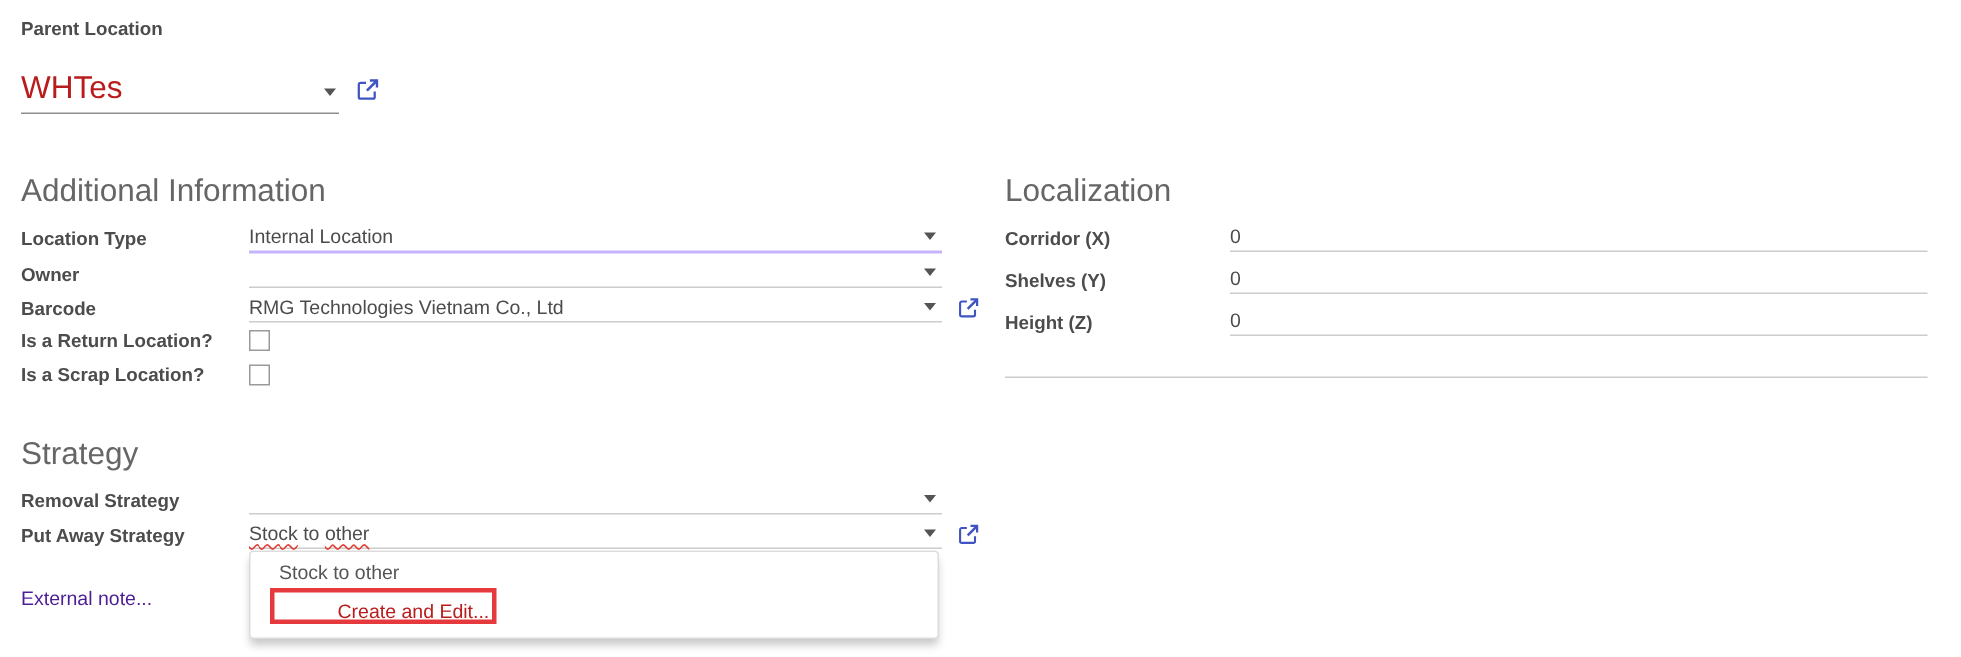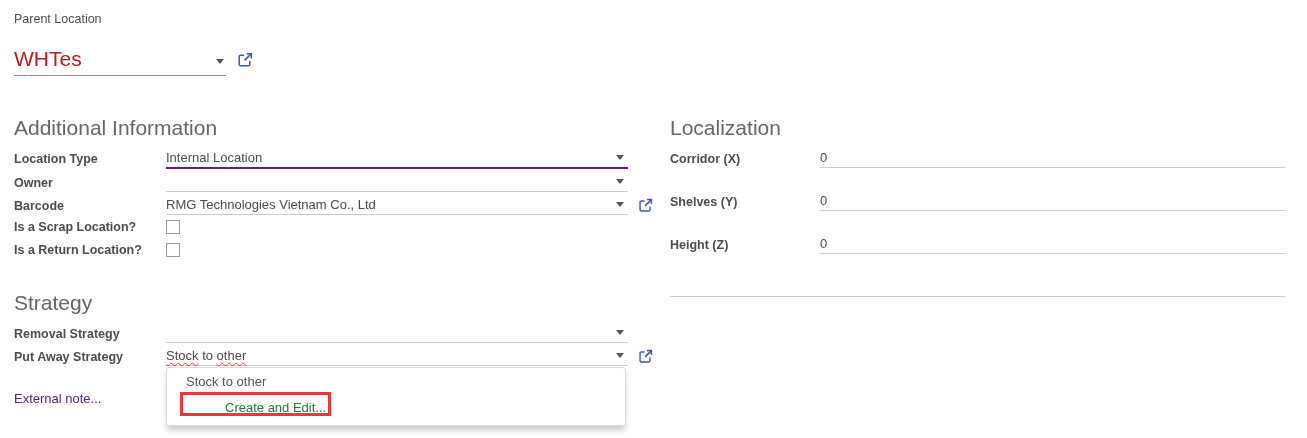--- a/index.html
+++ b/index.html
@@ -2,30 +2,30 @@
 <html><head>
 <meta charset="utf-8">
 <style>
   * { box-sizing: border-box; }
   html,body { margin:0; padding:0; }
   body {
     width:1307px; height:438px; position:relative; overflow:hidden;
     background:#ffffff; color:#4c4c4c;
     font-family:"Liberation Sans", sans-serif;
   }
-  .label { font-size:12.5px; font-weight:normal; color:#4c4c4c; }
+  .label { font-size:12.5px; font-weight:bold; color:#4c4c4c; }
   .section-title { font-size:21px; font-weight:400; color:#666; margin:0 0 9px 0; line-height:24px; }
 
   
   .frow { display:flex; align-items:flex-start; margin-bottom:4px;justify-content:flex-end; }
   .frow .flabel { flex:none; width:152px; font-size:12.5px; font-weight:bold; padding-top:3px; color:#4c4c4c; }
-  .sec-right .frow { margin-bottom:24px; }
+  .sec-right .frow { margin-bottom:9px; }
   .sec-right .frow .flabel { width:150px; }
   .fwidget { flex:1; position:relative; border-bottom:1px solid #ccc; min-height:19px; padding:1px 20px 2px 0; font-size:13px; color:#4c4c4c; cursor:text; }
-  .fwidget.focused { border-bottom:2px solid #701a75; }
+  .fwidget.focused { border-bottom:2px solid #c4b5fd; }
   .fwidget.no-caret { padding-right:4px; }
   .caret { position:absolute; right:4px; bottom:7px; width:0; height:0;
            border-left:4.5px solid transparent; border-right:4.5px solid transparent; border-top:5px solid #545454; cursor:pointer; }
   .ext-icon { position:absolute; left:100%; margin-left:10px; bottom:1px; width:15px; height:15px; cursor:pointer; }
 
   
   .crow { display:flex; align-items:center; margin-bottom:7px; height:16px; }
   .crow .flabel { flex:none; width:152px; font-size:12.5px; font-weight:bold; }
   .checkbox { width:14px; height:14px; border:1px solid #9a9a9a; background:#fff; cursor:pointer; }
 
@@ -43,21 +43,21 @@
 
   
   .wavy { text-decoration-line:underline; text-decoration-style:wavy; text-decoration-color:#e03e36;
           text-decoration-thickness:1px; text-underline-offset:2px; }
 
   
   #putaway-dropdown { position:absolute; left:166px; top:367px; width:460px; z-index:5;
                       background:#fff; border:1px solid #dcdcdc; border-radius:3px;
                       box-shadow:0 5px 6px -1px rgba(0,0,0,.22); padding-bottom:3px; }
   .dd-item-plain { padding:6px 10px 4px 19px; font-size:13px; color:#555; cursor:pointer; }
-  .dd-item-create { position:relative; padding:7px 0 7px 58px; font-size:13px; color:#15803d; cursor:pointer; }
+  .dd-item-create { position:relative; padding:7px 0 7px 58px; font-size:13px; color:#b91c1c; cursor:pointer; }
   .red-box { position:absolute; left:13px; top:-1px; width:151px; height:24px;
              border:3px solid #e5393e; pointer-events:none; }
 
   #external-note { position:absolute; left:14px; top:391px; font-size:13px; color:#4c1d95; cursor:text; }
 </style>
 </head>
 <body>
 
 <div id="parent-label" class="label">Parent Location</div>
 <div id="parent-field">
@@ -100,26 +100,26 @@
         <svg viewBox="0 0 16 16" width="15" height="15">
           <path d="M12.8 9v3.6c0 .66-.54 1.2-1.2 1.2H3.4c-.66 0-1.2-.54-1.2-1.2V4.4c0-.66.54-1.2 1.2-1.2H7" fill="none" stroke="#3f54c2" stroke-width="1.5"></path>
           <path d="M9.6 1.7h4.7v4.7" fill="none" stroke="#3f54c2" stroke-width="1.6"></path>
           <path d="M7.6 8.4L14 2" fill="none" stroke="#3f54c2" stroke-width="1.7"></path>
         </svg>
       </span>
     </div>
   </div>
 
   <div class="crow">
-    <div class="flabel">Is a Scrap Location?</div>
+    <div class="flabel">Is a Return Location?</div>
     <div class="checkbox"></div>
   </div>
 
   <div class="crow">
-    <div class="flabel">Is a Return Location?</div>
+    <div class="flabel">Is a Scrap Location?</div>
     <div class="checkbox"></div>
   </div>
 </div>
 
 <div id="sec-localization" class="sec-right">
   <h2 class="section-title">Localization</h2>
 
   <div class="frow">
     <div class="flabel">Corridor (X)</div>
     <div class="fwidget no-caret">

